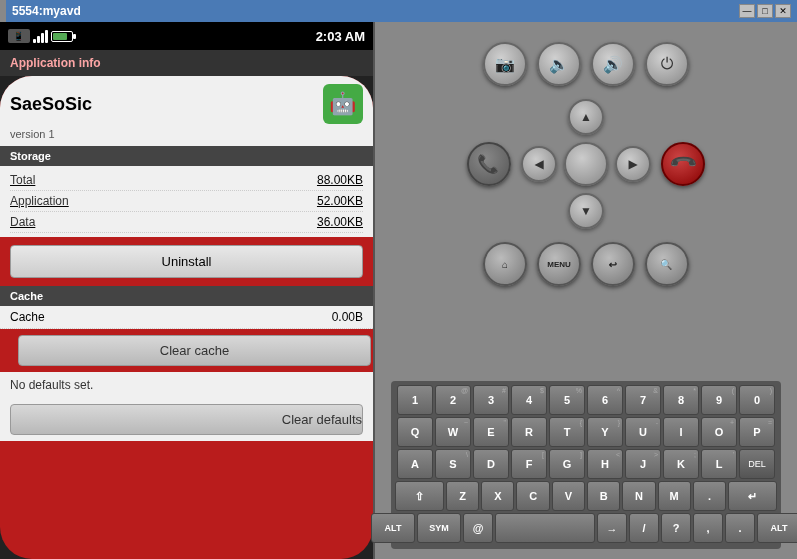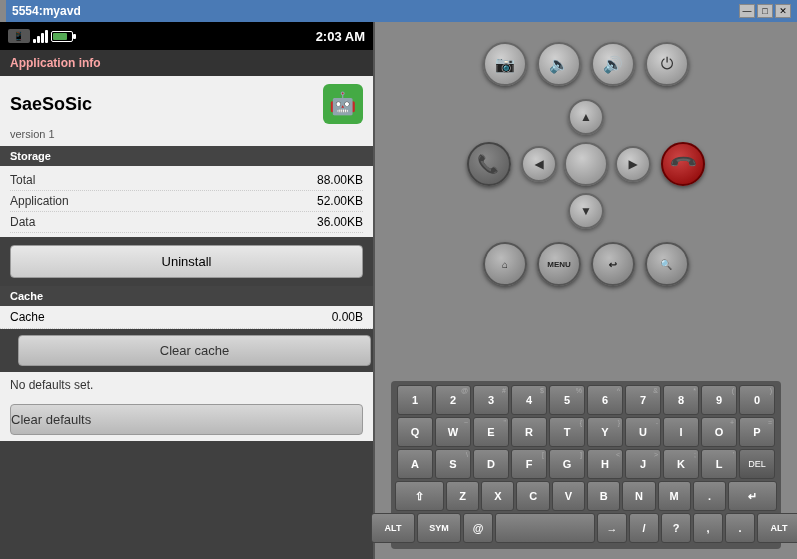--- a/index.html
+++ b/index.html
@@ -133,23 +133,24 @@
     
     .app-info-header {
       background: #333;
       padding: 6px 10px;
       color: #fca5a5;
       font-size: 12px;
       font-weight: bold;
     }
 
     .app-info-content {
-      background: #404040;
+      background: #b91c1c;
       flex: 1;
       overflow: hidden;
+      border-radius: 32px;
     }
 
     .app-name-row {
       display: flex;
       align-items: center;
       justify-content: space-between;
       padding: 8px 10px 4px 10px;
       background: #f0f0f0;
     }
     .app-name-text {
@@ -185,20 +186,21 @@
       background: #f0f0f0;
       padding: 4px 10px;
     }
     .storage-row {
       display: flex;
       justify-content: space-between;
       padding: 3px 0;
       border-bottom: 1px dotted #ccc;
       font-size: 12px;
       color: #000;
+      text-decoration: underline;
     }
     .storage-label { color: #333; }
     .storage-value { color: #000; font-weight: normal; }
 
     .uninstall-btn {
       margin: 8px 10px;
       background: linear-gradient(to bottom, #e8e8e8, #ccc);
       border: 1px solid #999;
       border-radius: 4px;
       padding: 8px 0;
@@ -241,21 +243,21 @@
       color: #333;
       background: #f0f0f0;
     }
 
     .clear-defaults-btn {
       margin: 6px 10px;
       background: linear-gradient(to bottom, #d8d8d8, #b8b8b8);
       border: 1px solid #999;
       border-radius: 4px;
       padding: 7px 0;
-      text-align: left;
+      text-align: right;
       font-size: 13px;
       cursor: pointer;
       color: #333;
       width: calc(100% - 20px);
     }
 
     
     .device-controls {
       flex: 1;
       display: flex;

